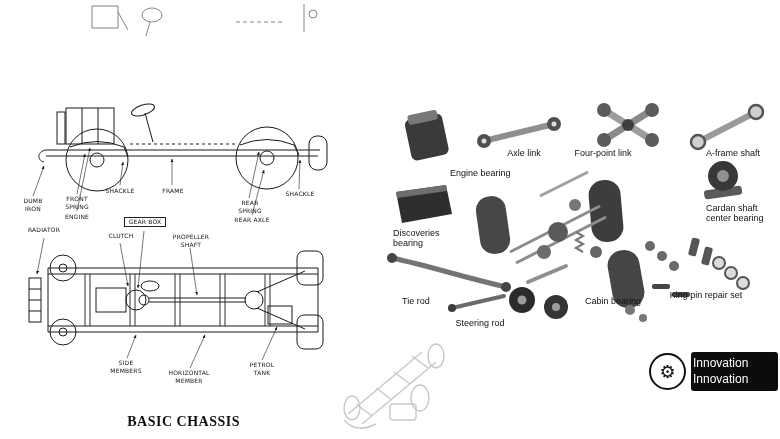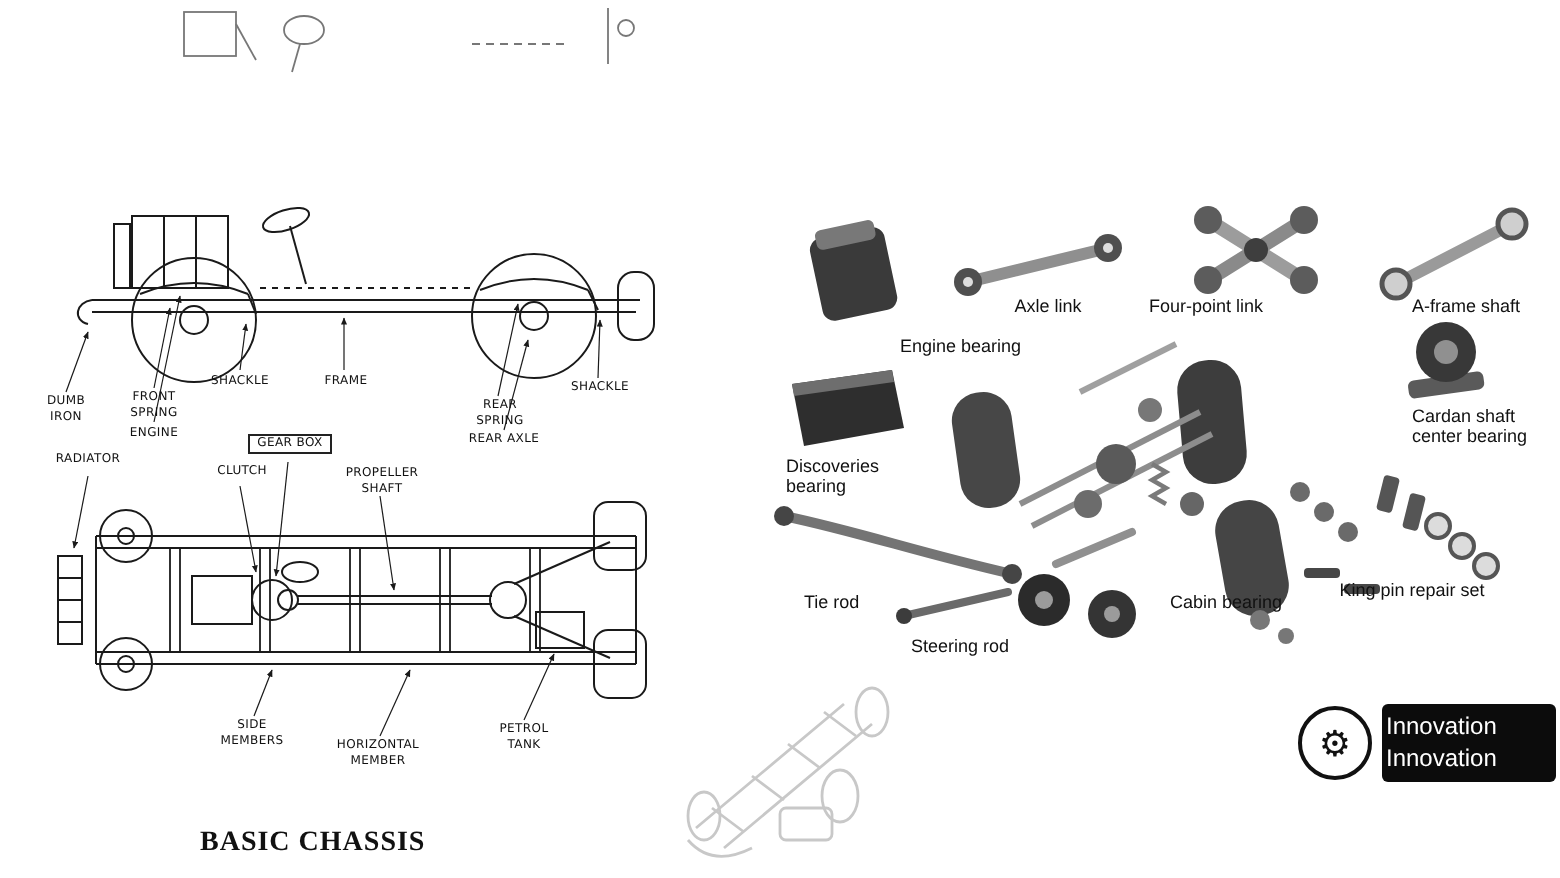--- a/index.html
+++ b/index.html
@@ -12,21 +12,21 @@
   .banner-inner{transform:scaleY(1.18);font-weight:bold;font-size:31px;letter-spacing:-0.5px;
                 white-space:nowrap;font-family:"Liberation Sans",sans-serif;}
   .t1{color:#ffe81c;text-shadow:2px 2px 0 rgba(0,0,0,0.45);}
   .t2{color:#ffffff;margin-left:10px;text-shadow:2px 2px 0 rgba(0,0,0,0.45);}
   .lblL{position:absolute;font-family:"DejaVu Sans",sans-serif;font-size:6px;line-height:1.25;
         color:#111;text-align:center;letter-spacing:0.2px;}
   .boxed{border:1px solid #222;padding:0 1px;background:#fff;}
   .lblR{position:absolute;font-family:"Liberation Sans",sans-serif;font-size:9px;line-height:1.15;
         color:#111;text-align:center;}
   .alignL{text-align:left;}
-  .caption{position:absolute;left:100px;top:414px;width:140px;text-align:left;
+  .caption{position:absolute;left:100px;top:414px;width:140px;text-align:right;
            font-family:"Liberation Serif",serif;font-weight:bold;font-size:14px;color:#111;
            letter-spacing:0.5px;}
   .logo-icon{position:absolute;left:649px;top:353px;width:37px;height:37px;border:2px solid #111;
              border-radius:50%;background:#fff;display:flex;align-items:center;justify-content:center;
              font-size:18px;color:#111;}
   .logo-box{position:absolute;left:691px;top:352px;width:87px;height:39px;background:#0c0c0c;
             border-radius:3px;color:#fff;font-weight:normal;font-size:12px;line-height:1.3;
             display:flex;flex-direction:column;justify-content:center;padding-left:2px;}
 </style>
 </head>

